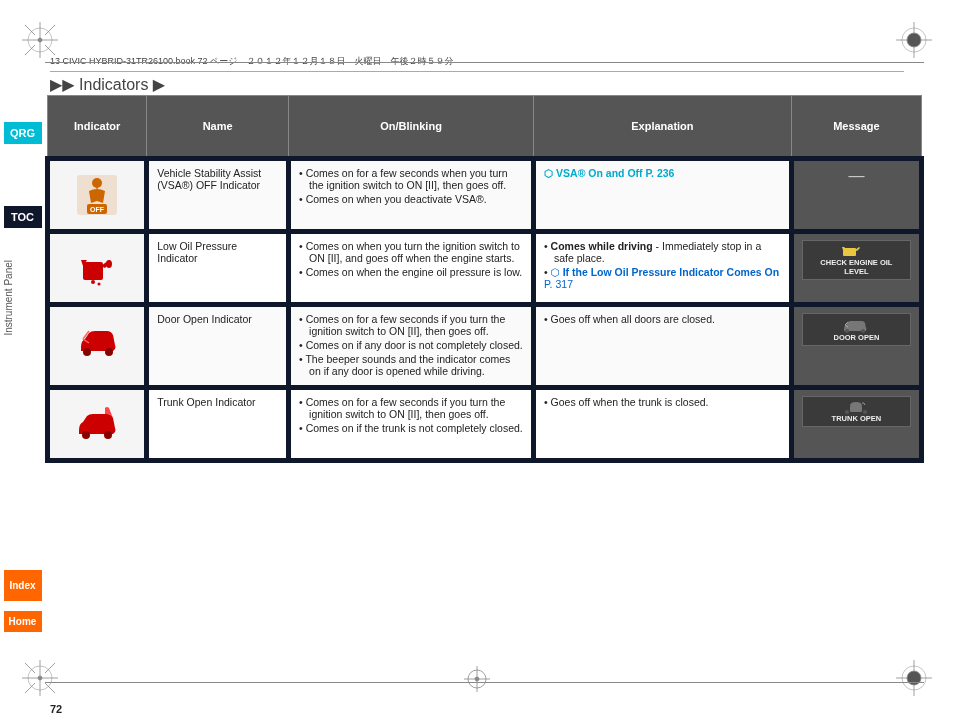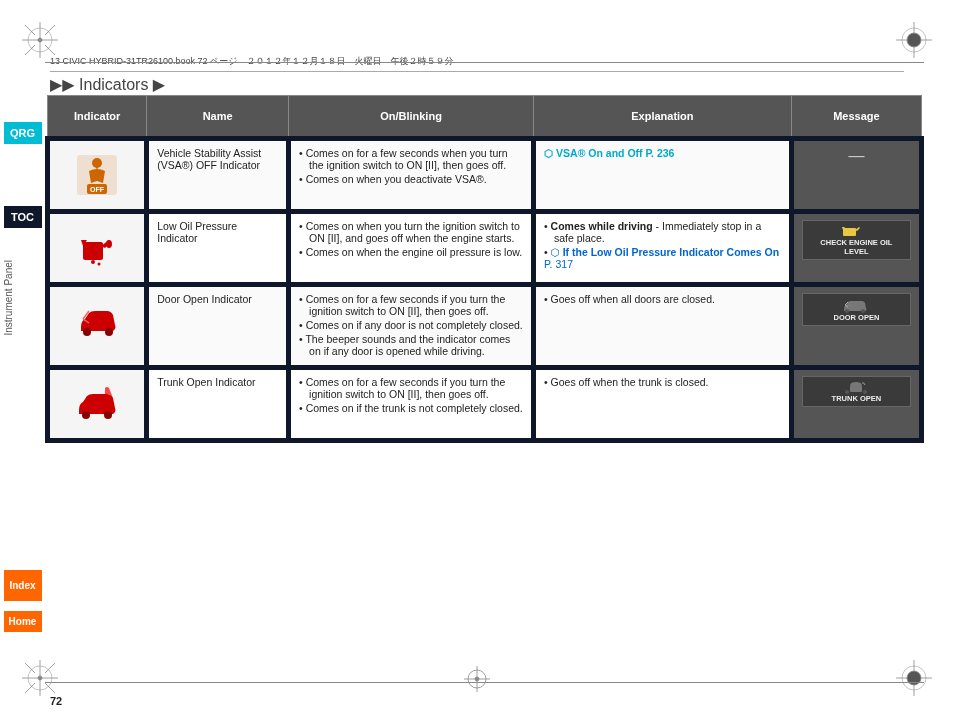--- a/index.html
+++ b/index.html
@@ -107,21 +107,21 @@
 
     
     .indicator-table {
       width: 100%;
       border-collapse: collapse;
       font-size: 10.5px;
     }
     .indicator-table th {
       background: #555;
       color: #fff;
-      padding: 14px 8px;
+      padding: 24px 8px;
       text-align: center;
       border: 1px solid #888;
       font-size: 11px;
     }
     .indicator-table td {
       border: 5px solid #0f172a;
       padding: 6px 8px;
       vertical-align: top;
     }
     .indicator-cell {
@@ -170,21 +170,21 @@
       margin-bottom: 2px;
     }
     .bullet-list li::before {
       content: "• ";
     }
     .bold-text { font-weight: bold; }
 
     
     .page-number {
       position: absolute;
-      bottom: 11px;
+      bottom: 3px;
       left: 50px;
       font-size: 11px;
       font-weight: bold;
     }
 
     
     .bottom-center-deco {
       position: absolute;
       bottom: 22px;
       left: 50%;

